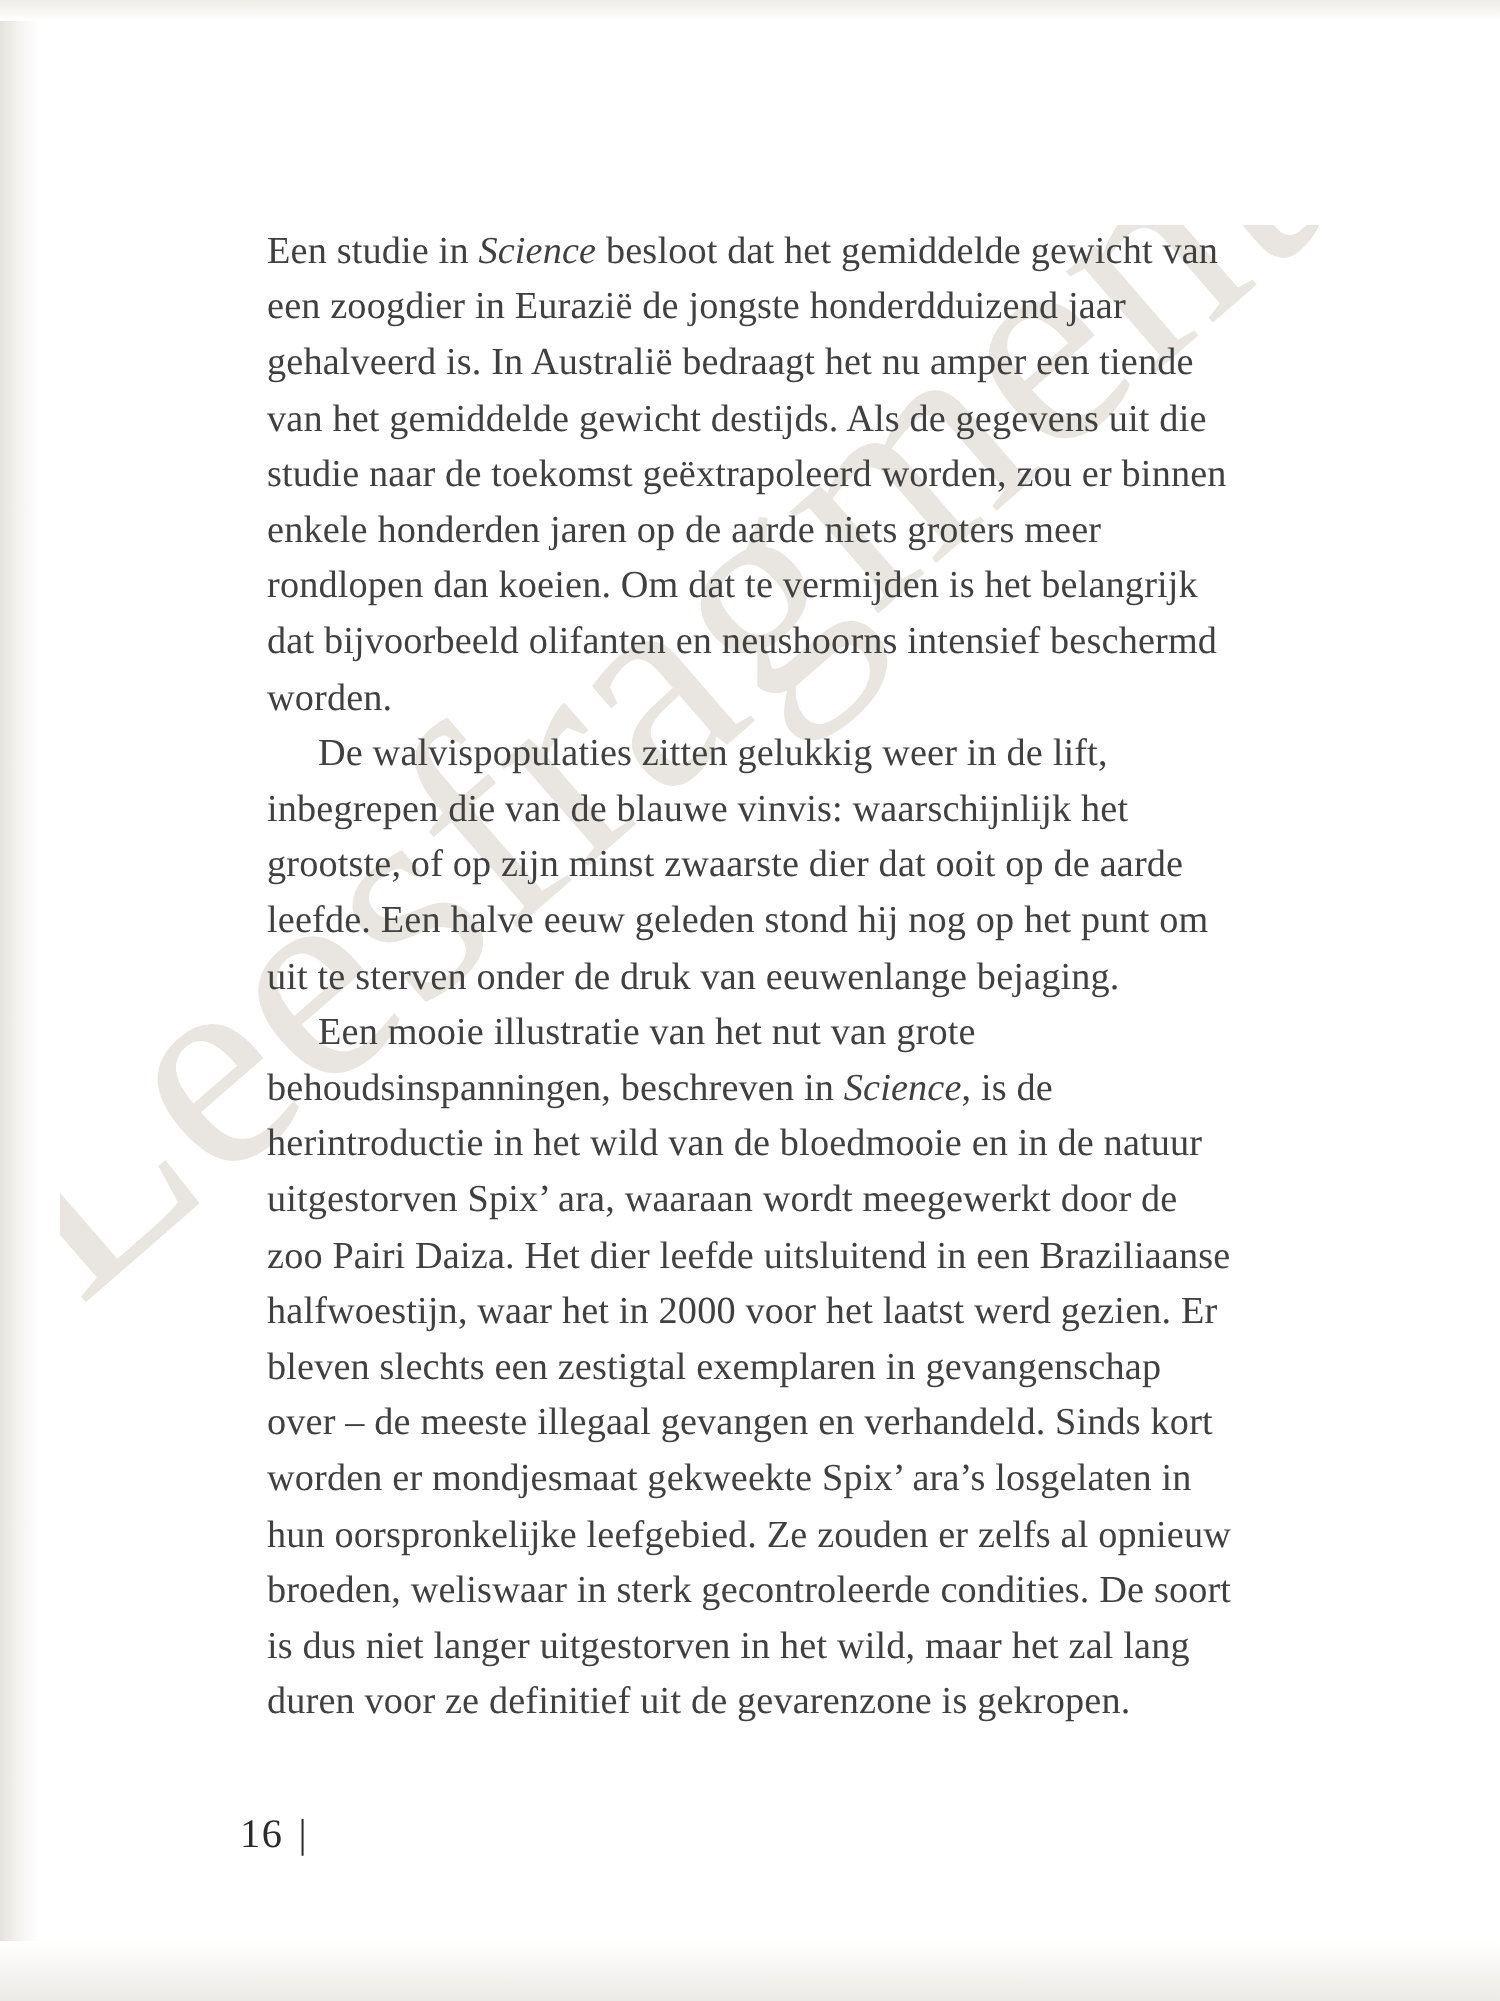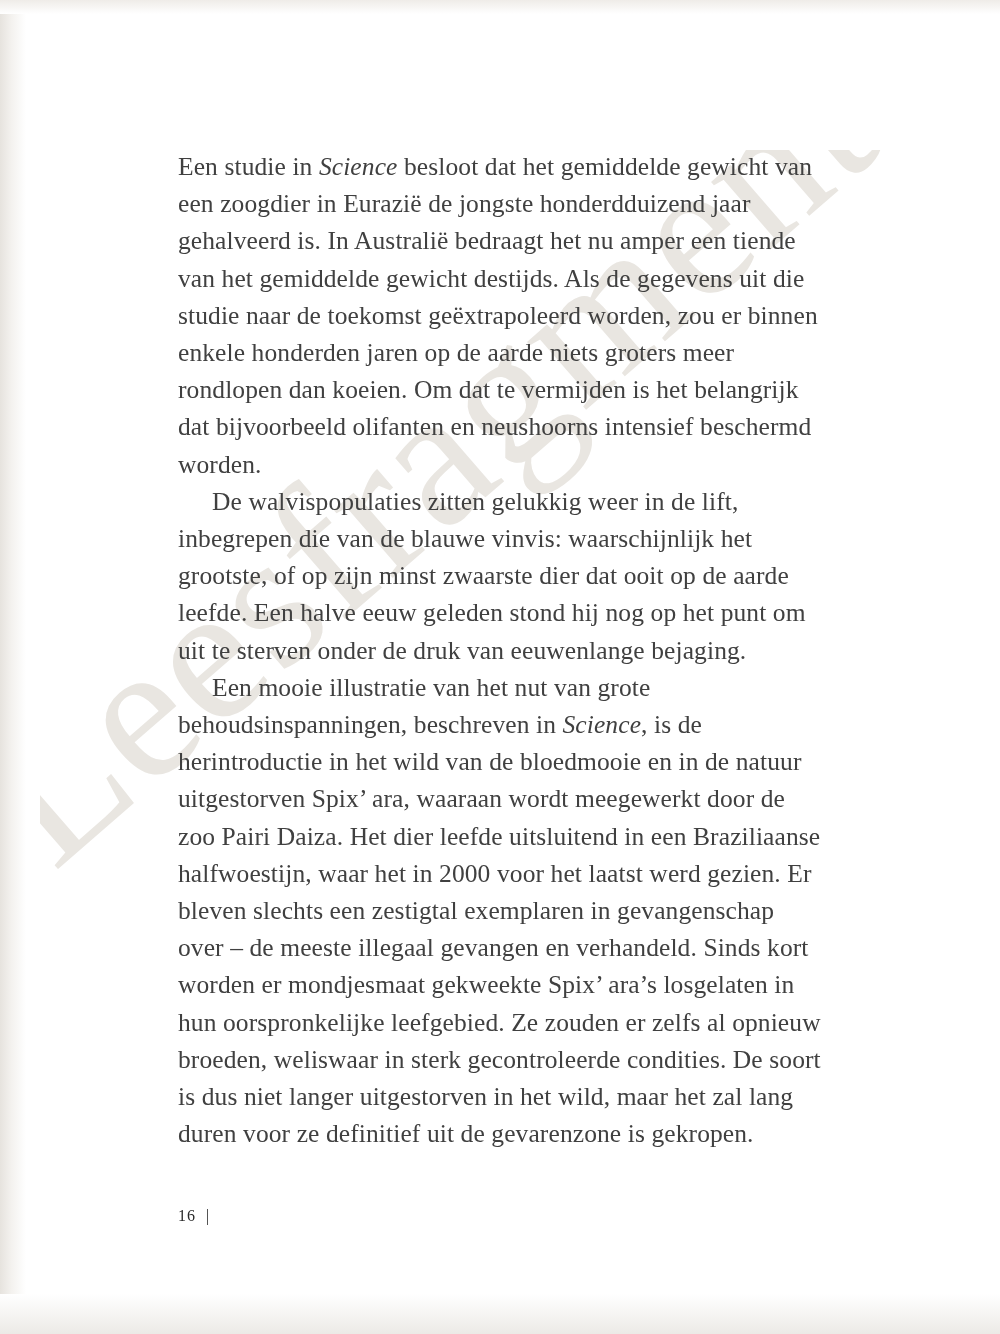--- a/index.html
+++ b/index.html
@@ -85,23 +85,23 @@
   }
   p.body-text + p.body-text {
     text-indent: 34px;
   }
   p.body-text i {
     font-style: italic;
   }
 
   .folio {
     position: absolute;
-    left: 178px;
+    left: 160px;
     top: 1207px;
-    font-size: 16px;
+    font-size: 27px;
     color: #2a2a2a;
     letter-spacing: 1px;
   }
   .folio .sep {
     margin-left: 10px;
     color: #2a2a2a;
   }
 </style>
 </head>
 <body>

